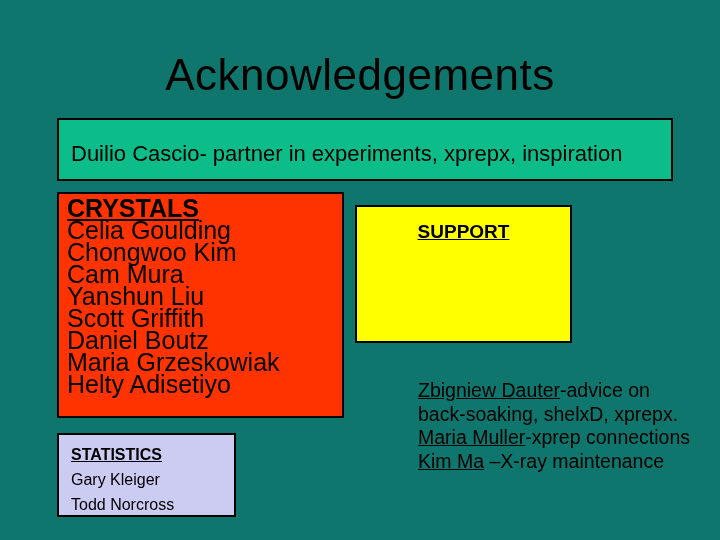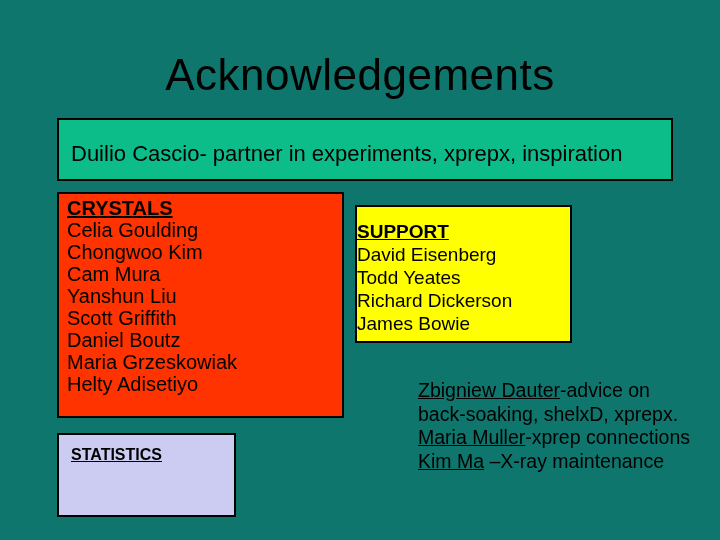--- a/index.html
+++ b/index.html
@@ -42,29 +42,30 @@
     padding: 8px 0 0 12px;
     font-size: 22px;
     white-space: nowrap;
   }
   .crystals-box {
     left: 57px;
     top: 192px;
     width: 287px;
     height: 226px;
     padding: 3px 8px;
-    font-size: 20px;
+    font-size: 25px;
     line-height: 22px;
   }
   .support-box {
     left: 355px;
     top: 205px;
     width: 217px;
     height: 138px;
     padding-top: 13px;
+    text-align: center;
     font-size: 19px;
     line-height: 23px;
   }
   .statistics-box {
     left: 57px;
     top: 433px;
     width: 179px;
     height: 84px;
     padding: 7px 0 0 12px;
     font-size: 16px;
@@ -113,30 +114,28 @@
         <div class="name-line">Yanshun Liu</div>
         <div class="name-line">Scott Griffith</div>
         <div class="name-line">Daniel Boutz</div>
         <div class="name-line">Maria Grzeskowiak</div>
         <div class="name-line">Helty Adisetiyo</div>
       </div>
   </div>
 
   <div class="box support-box" style="background: rgb(255, 255, 0);">
     <div class="box-header">SUPPORT</div>
-    <div>
-        <div class="name-line">David Eisenberg</div>
-        <div class="name-line">Todd Yeates</div>
-        <div class="name-line">Richard Dickerson</div>
-        <div class="name-line">James Bowie</div>
-      </div>
   </div>
 
   <div class="box statistics-box" style="background: rgb(204, 204, 242);">
     <div class="box-header">STATISTICS</div>
+    <div>
+        <div class="name-line">Gary Kleiger</div>
+        <div class="name-line">Todd Norcross</div>
+      </div>
   </div>
 
   <div class="notes-block">
     <div class="note-line">
       <span class="note-name">Zbigniew Dauter</span><span>-advice on</span>
     </div>
     <div class="note-line">
       <span class="note-name"></span><span>back-soaking, shelxD, xprepx.</span>
     </div>
     <div class="note-line">

